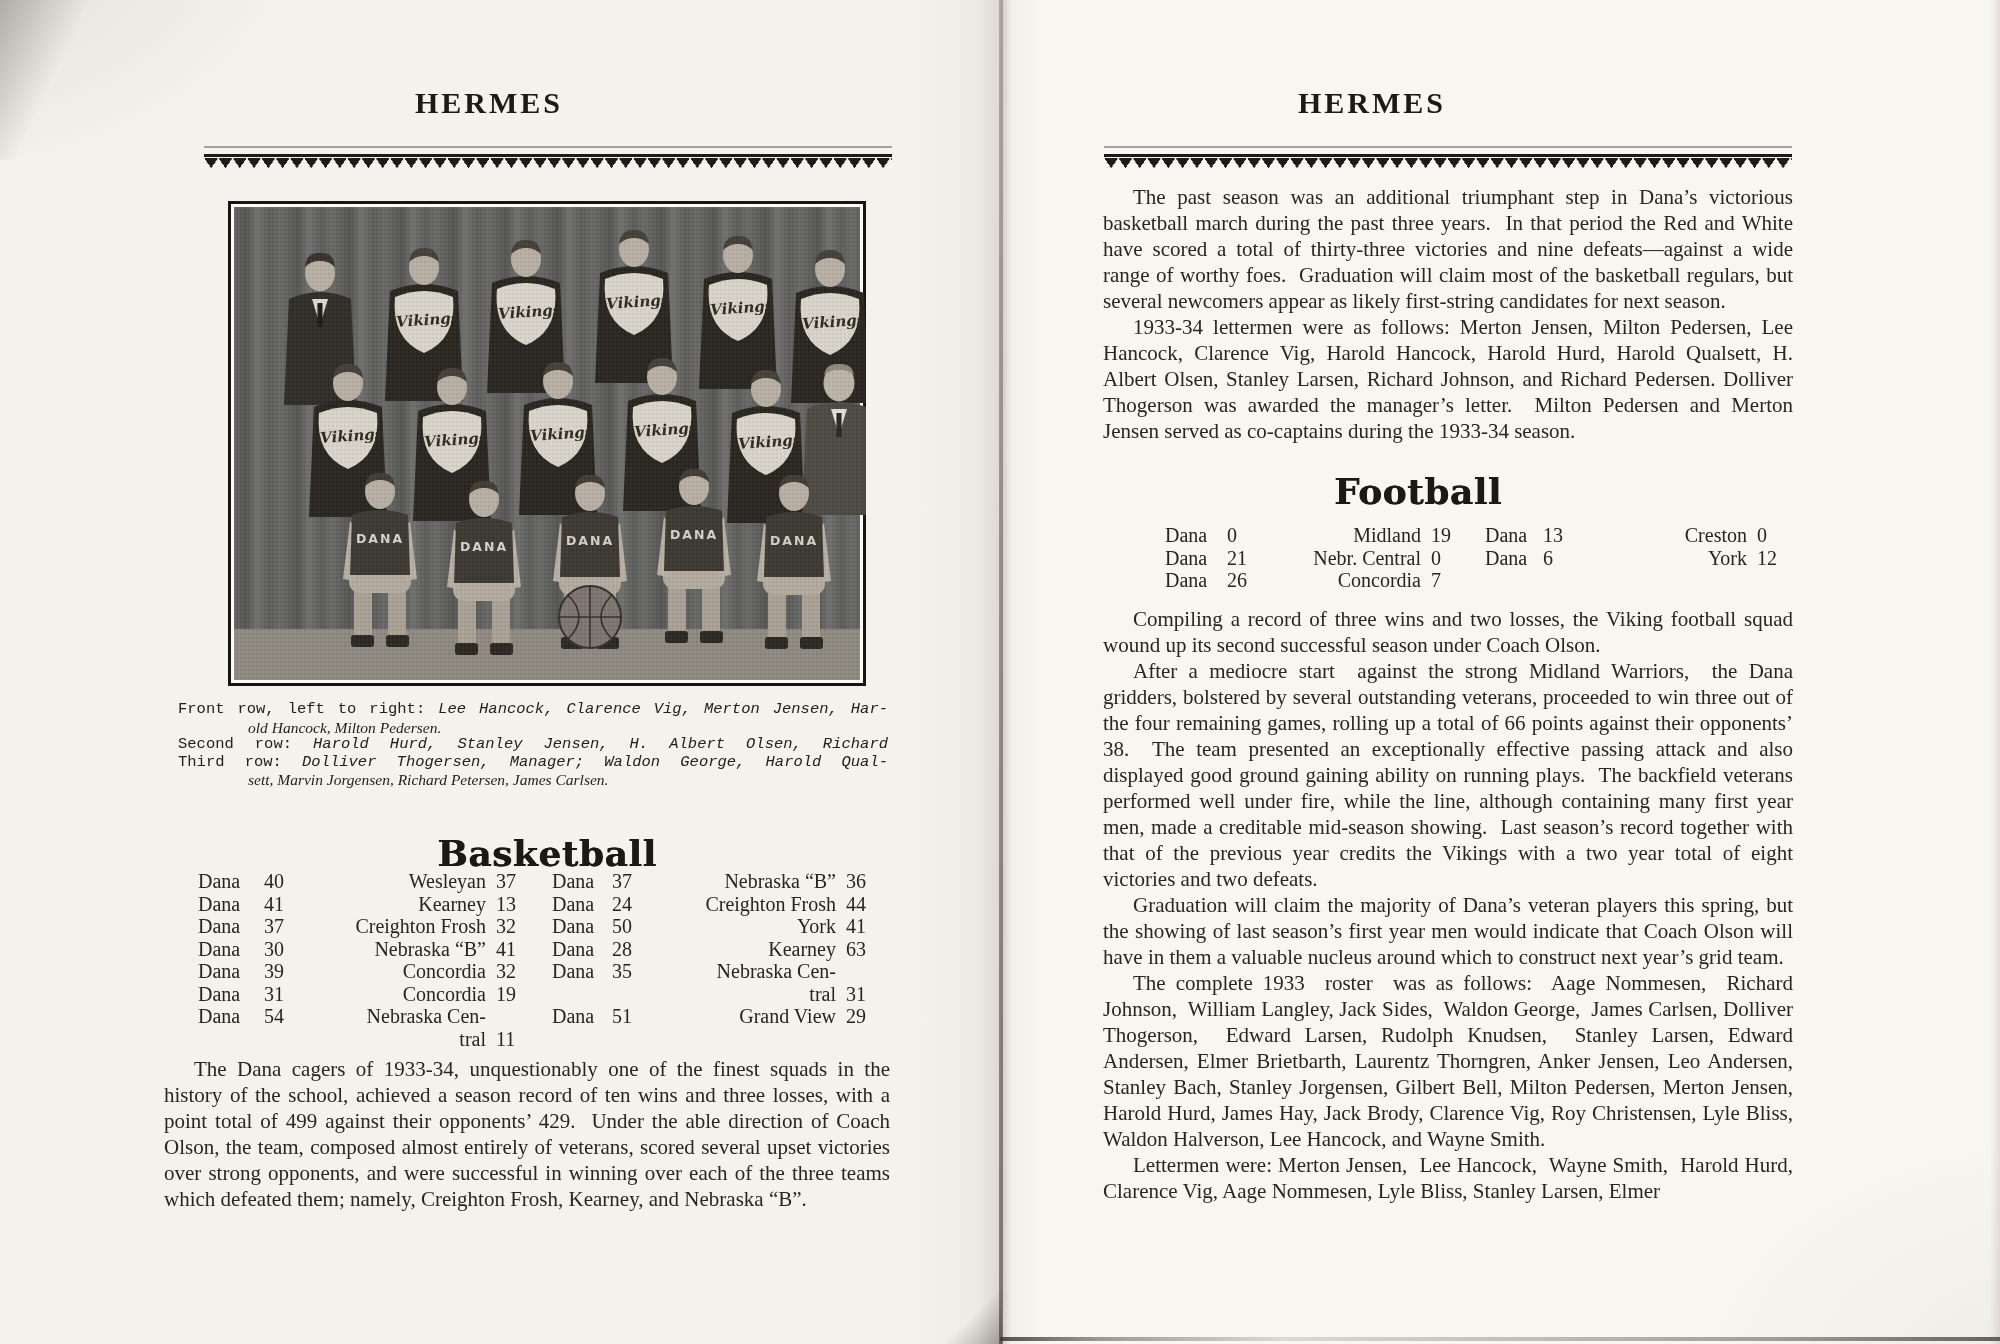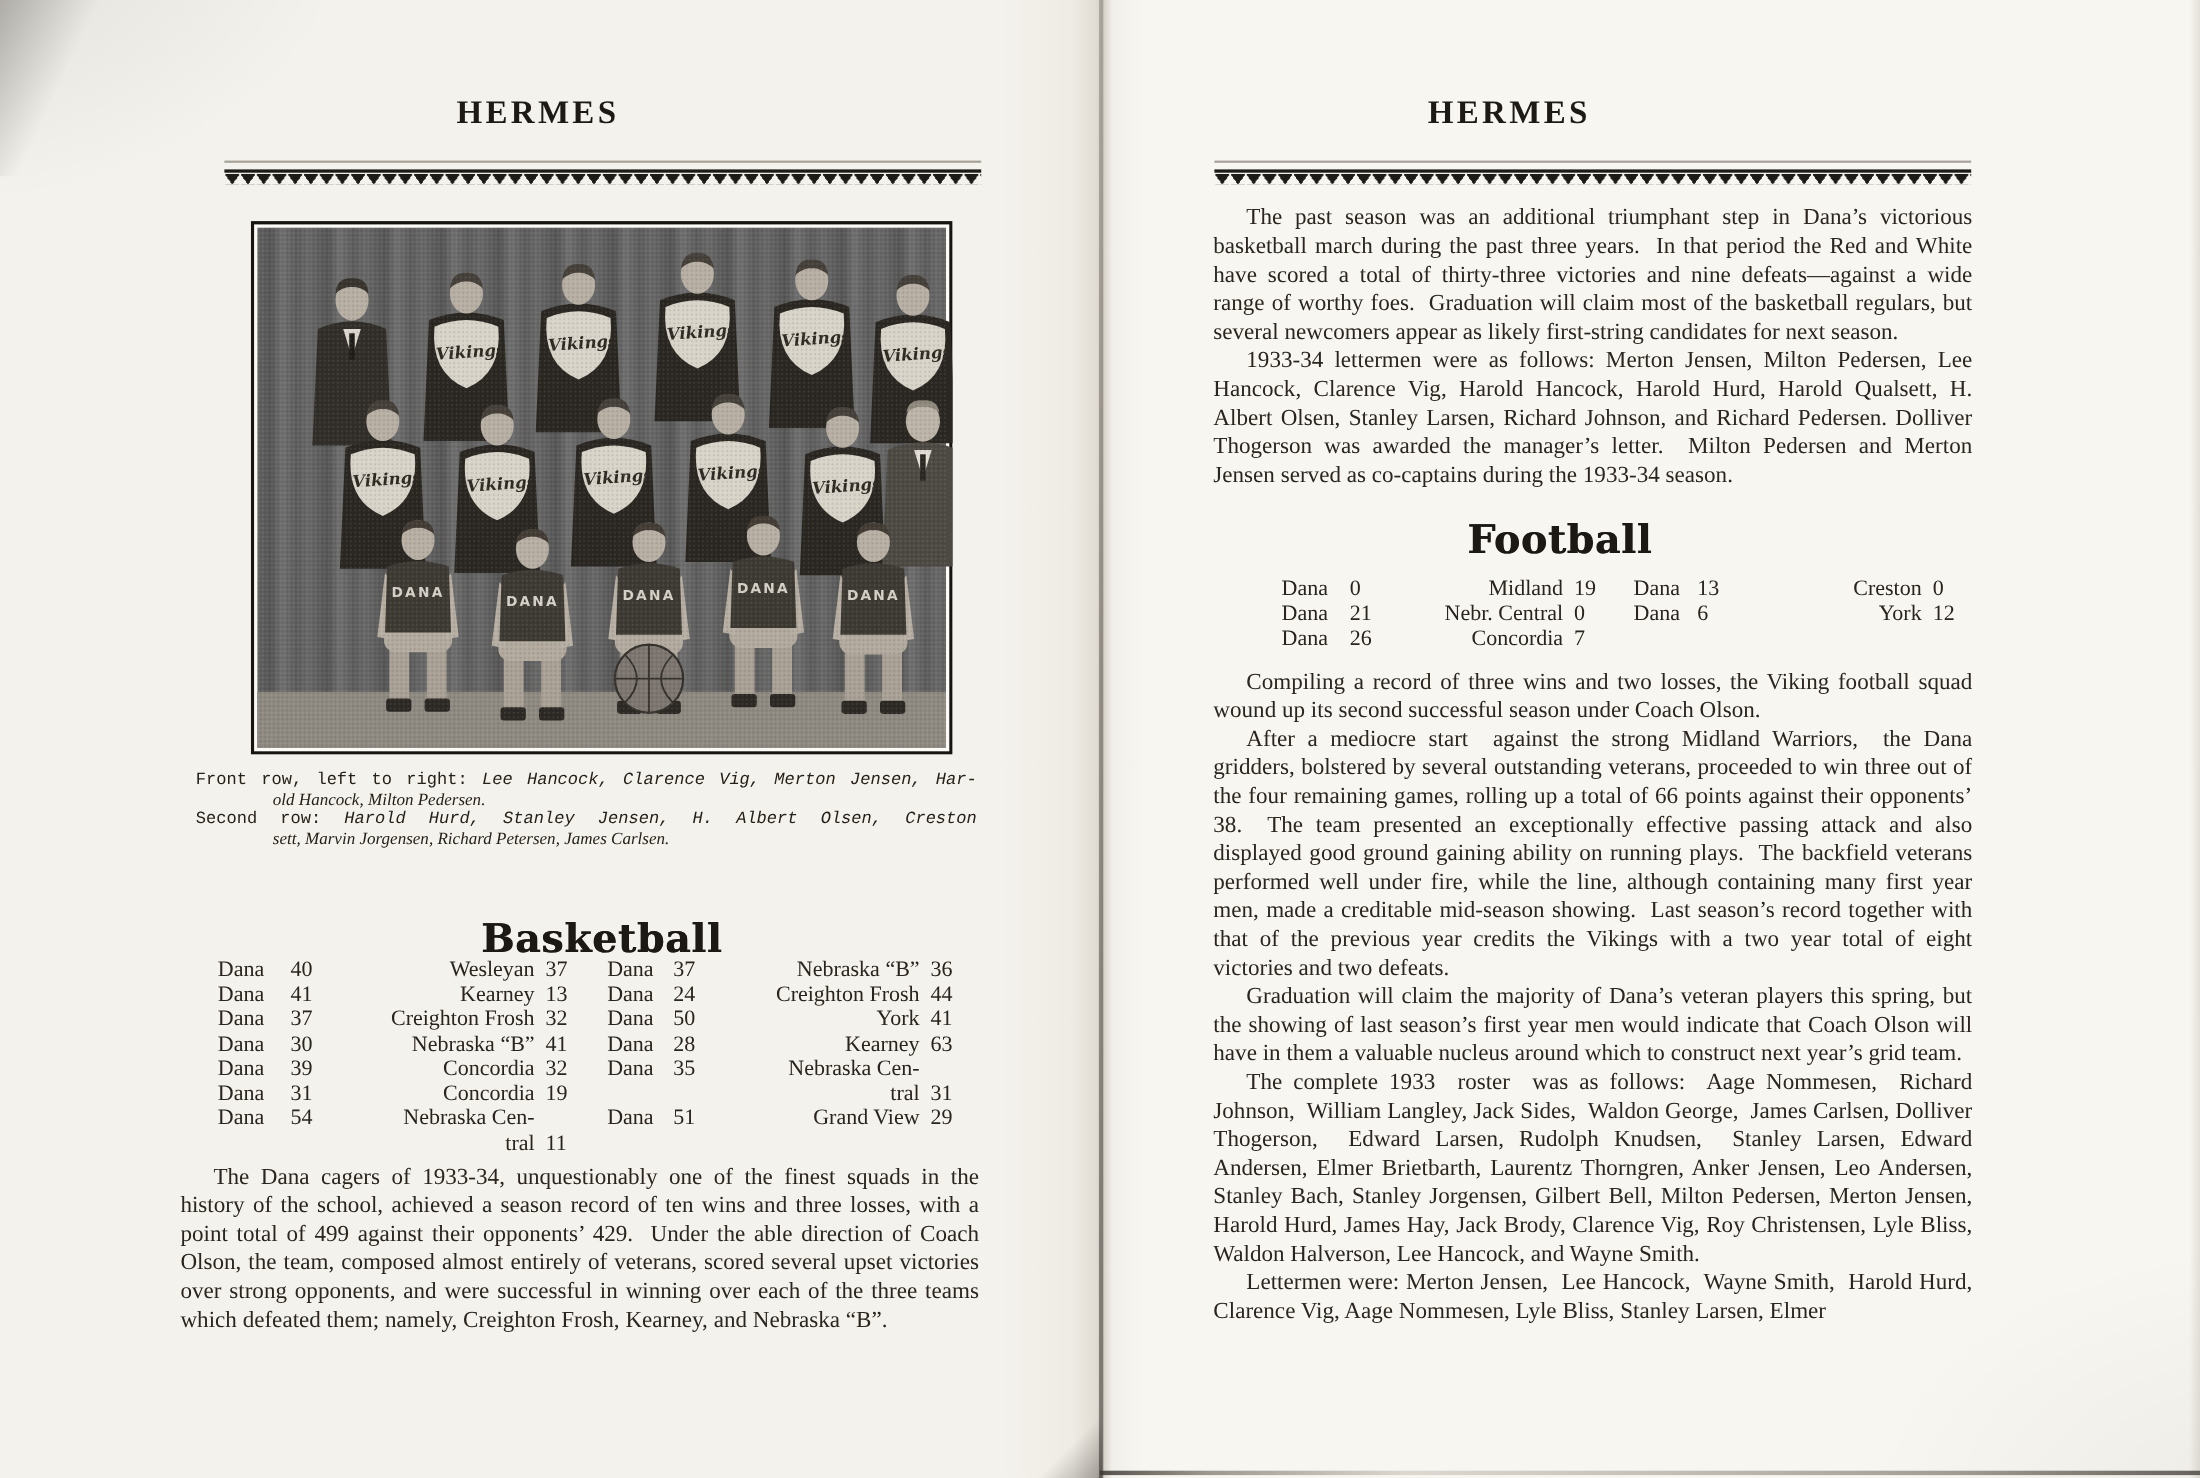--- a/index.html
+++ b/index.html
@@ -173,21 +173,25 @@
     <div class="caption" style="left:178px;top:701px;">
       <div class="cap-line just">
         <span class="cap-lead">Front row, left to right:</span>
         <span class="cap-names">Lee Hancock, Clarence Vig, Merton Jensen, Har-</span>
       </div>
       <div class="cap-line cont">
         <span class="cap-names">old Hancock, Milton Pedersen.</span>
       </div>
       <div class="cap-line just">
         <span class="cap-lead">Second row:</span>
-        <span class="cap-names">Harold Hurd, Stanley Jensen, H. Albert Olsen, Creston</span>
+        <span class="cap-names">Harold Hurd, Stanley Jensen, H. Albert Olsen, Richard</span>
+      </div>
+      <div class="cap-line just">
+        <span class="cap-lead">Third row:</span>
+        <span class="cap-names">Dolliver Thogersen, Manager; Waldon George, Harold Qual-</span>
       </div>
       <div class="cap-line cont">
         <span class="cap-names">sett, Marvin Jorgensen, Richard Petersen, James Carlsen.</span>
       </div>
     </div>
 
     <h2 class="bl-heading" style="left:531px;top:816px;">Basketball</h2>
 
     <div class="score-table" id="bb-scores" style="position:absolute;left:198px;top:870px;">
         <span class="sc sc0">Dana</span>

